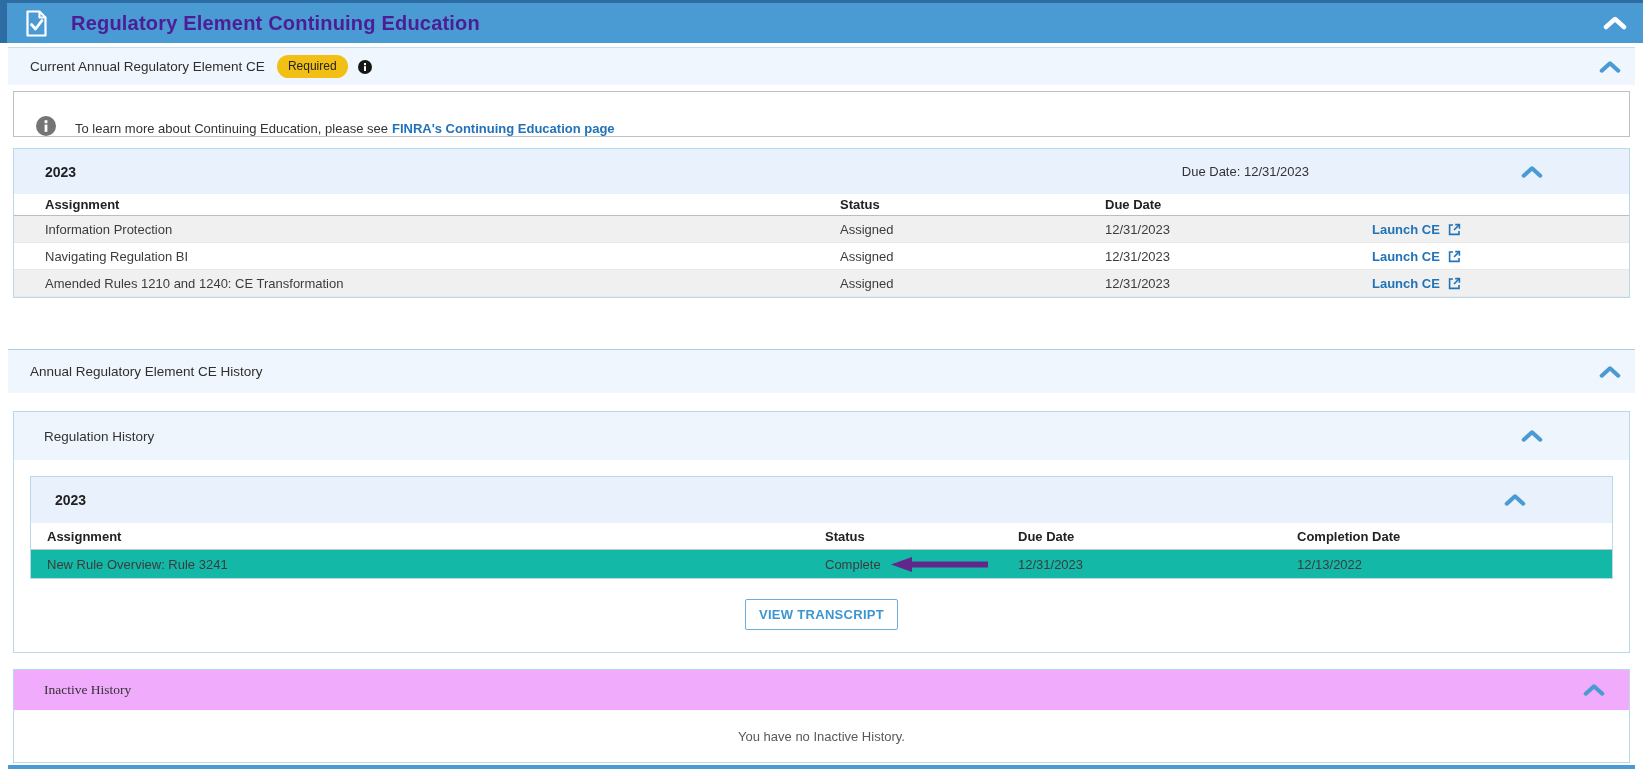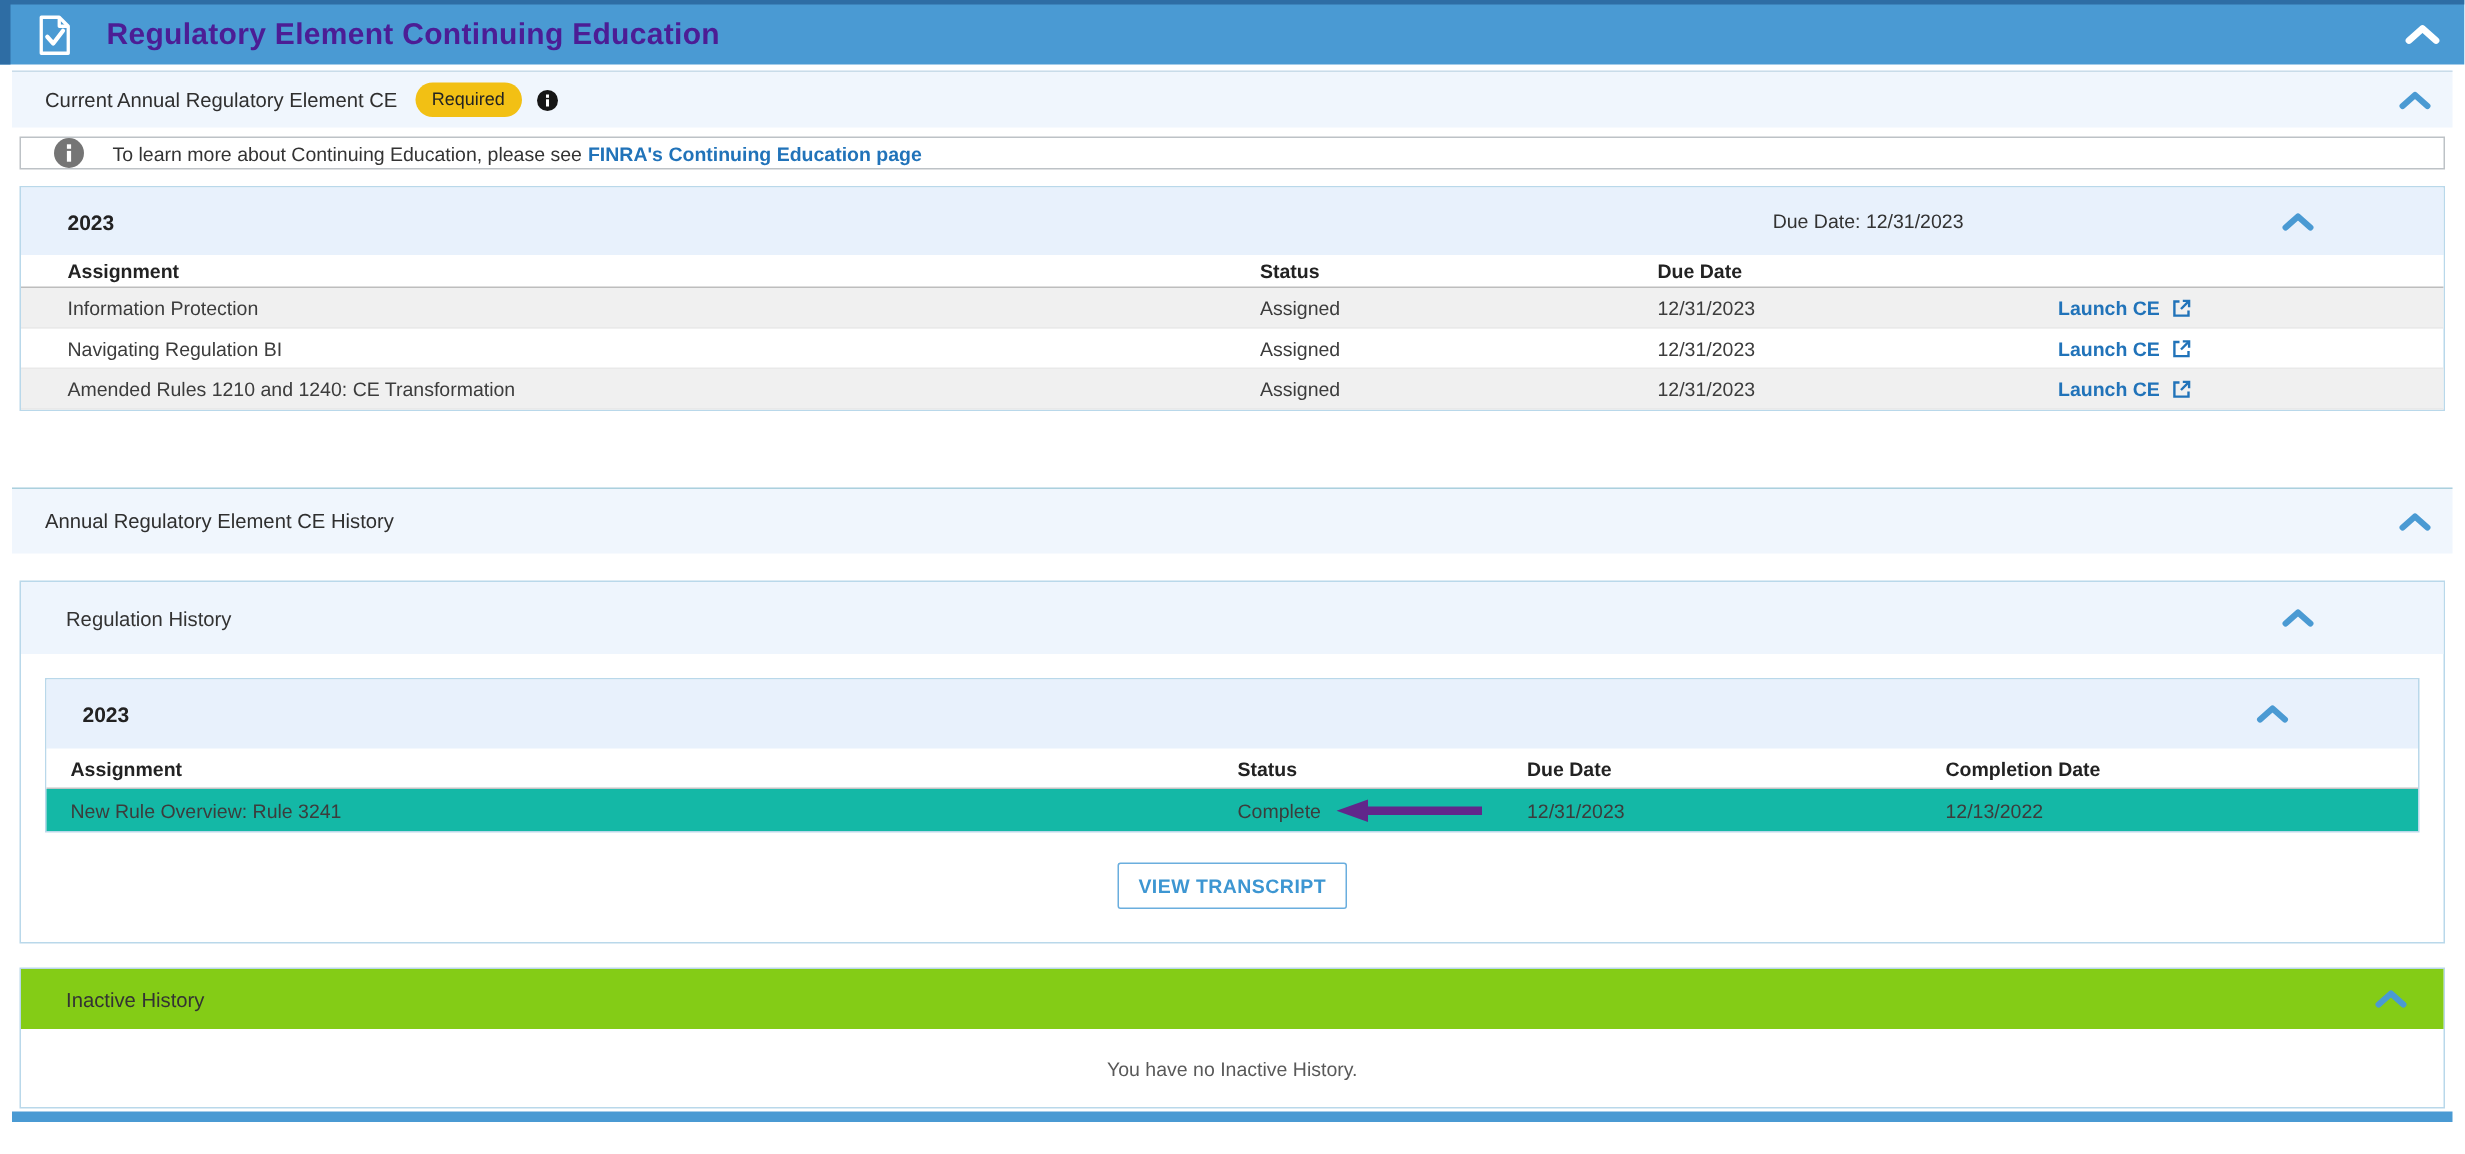--- a/index.html
+++ b/index.html
@@ -27,22 +27,22 @@
   .band2 { margin-top:51px; height:44px; border-top:1px solid #abd0dd; }
   .band .chev { position:absolute; right:14px; top:50%; transform:translateY(-50%); }
   .band-title { color:#2f2f2f; font-size:13.5px; }
   .badge {
     margin-left:12px; background:#f2c014; color:#222; font-size:12px;
     padding:4px 11px 5px; border-radius:12px;
   }
   .info-dot { margin-left:10px; display:inline-flex; cursor:pointer; }
   
   .info-banner {
-    margin:6px 13px 0; height:22px; border:1px solid #bdc2c6; background:#fff;
-    display:flex; align-items:center;
+    margin:6px 13px 0; height:46px; border:1px solid #bdc2c6; background:#fff;
+    display:flex; align-items:flex-end;
   }
   .info-banner .circle { margin-left:22px; display:inline-flex; }
   .info-banner .txt { margin-left:19px; color:#333; }
   .link { color:#2173b9; font-weight:bold; text-decoration:none; cursor:pointer; margin-left:4px; }
   
   .panel { border:1px solid #b9d8ea; background:#fff; }
   .year-panel { margin:11px 13px 0; }
   .panel-header {
     background:#e8f1fc; display:flex; align-items:center; position:relative;
   }
@@ -71,21 +71,21 @@
   .ah-panel > .panel-header { height:48px; padding-left:30px; background:#eef5fd; }
   .panel-header .sec-title { color:#333; font-size:13.5px; }
   .inner-panel { margin:16px 16px 0; }
   .inner-panel > .panel-header { height:46px; padding-left:24px; }
   .view-transcript {
     display:block; margin:20px auto 22px; background:#fff; border:1px solid #6aaede;
     color:#3d96d2; font-weight:bold; font-size:13px; font-family:"Liberation Sans",sans-serif;
     padding:7px 13px; cursor:pointer; border-radius:2px; letter-spacing:.3px;
   }
   .inactive-panel { margin:16px 13px 0; }
-  .inactive-panel > .panel-header { height:40px; padding-left:30px; background:#84cc16; }
+  .inactive-panel > .panel-header { height:40px; padding-left:30px; background:#f0abfc;font-family:Liberation Serif, serif; }
   .inactive-panel .chev { right:24px; }
   .empty-body { height:52px; display:flex; align-items:center; justify-content:center; color:#595959; }
   .bottom-bar { margin:2px 8px 0; height:7px; background:#4a9ad3; }
 </style>
 </head>
 <body>
 
 <header class="app-header">
   <span class="doc-icon">
     <svg width="25" height="29" viewBox="0 0 25 29">

